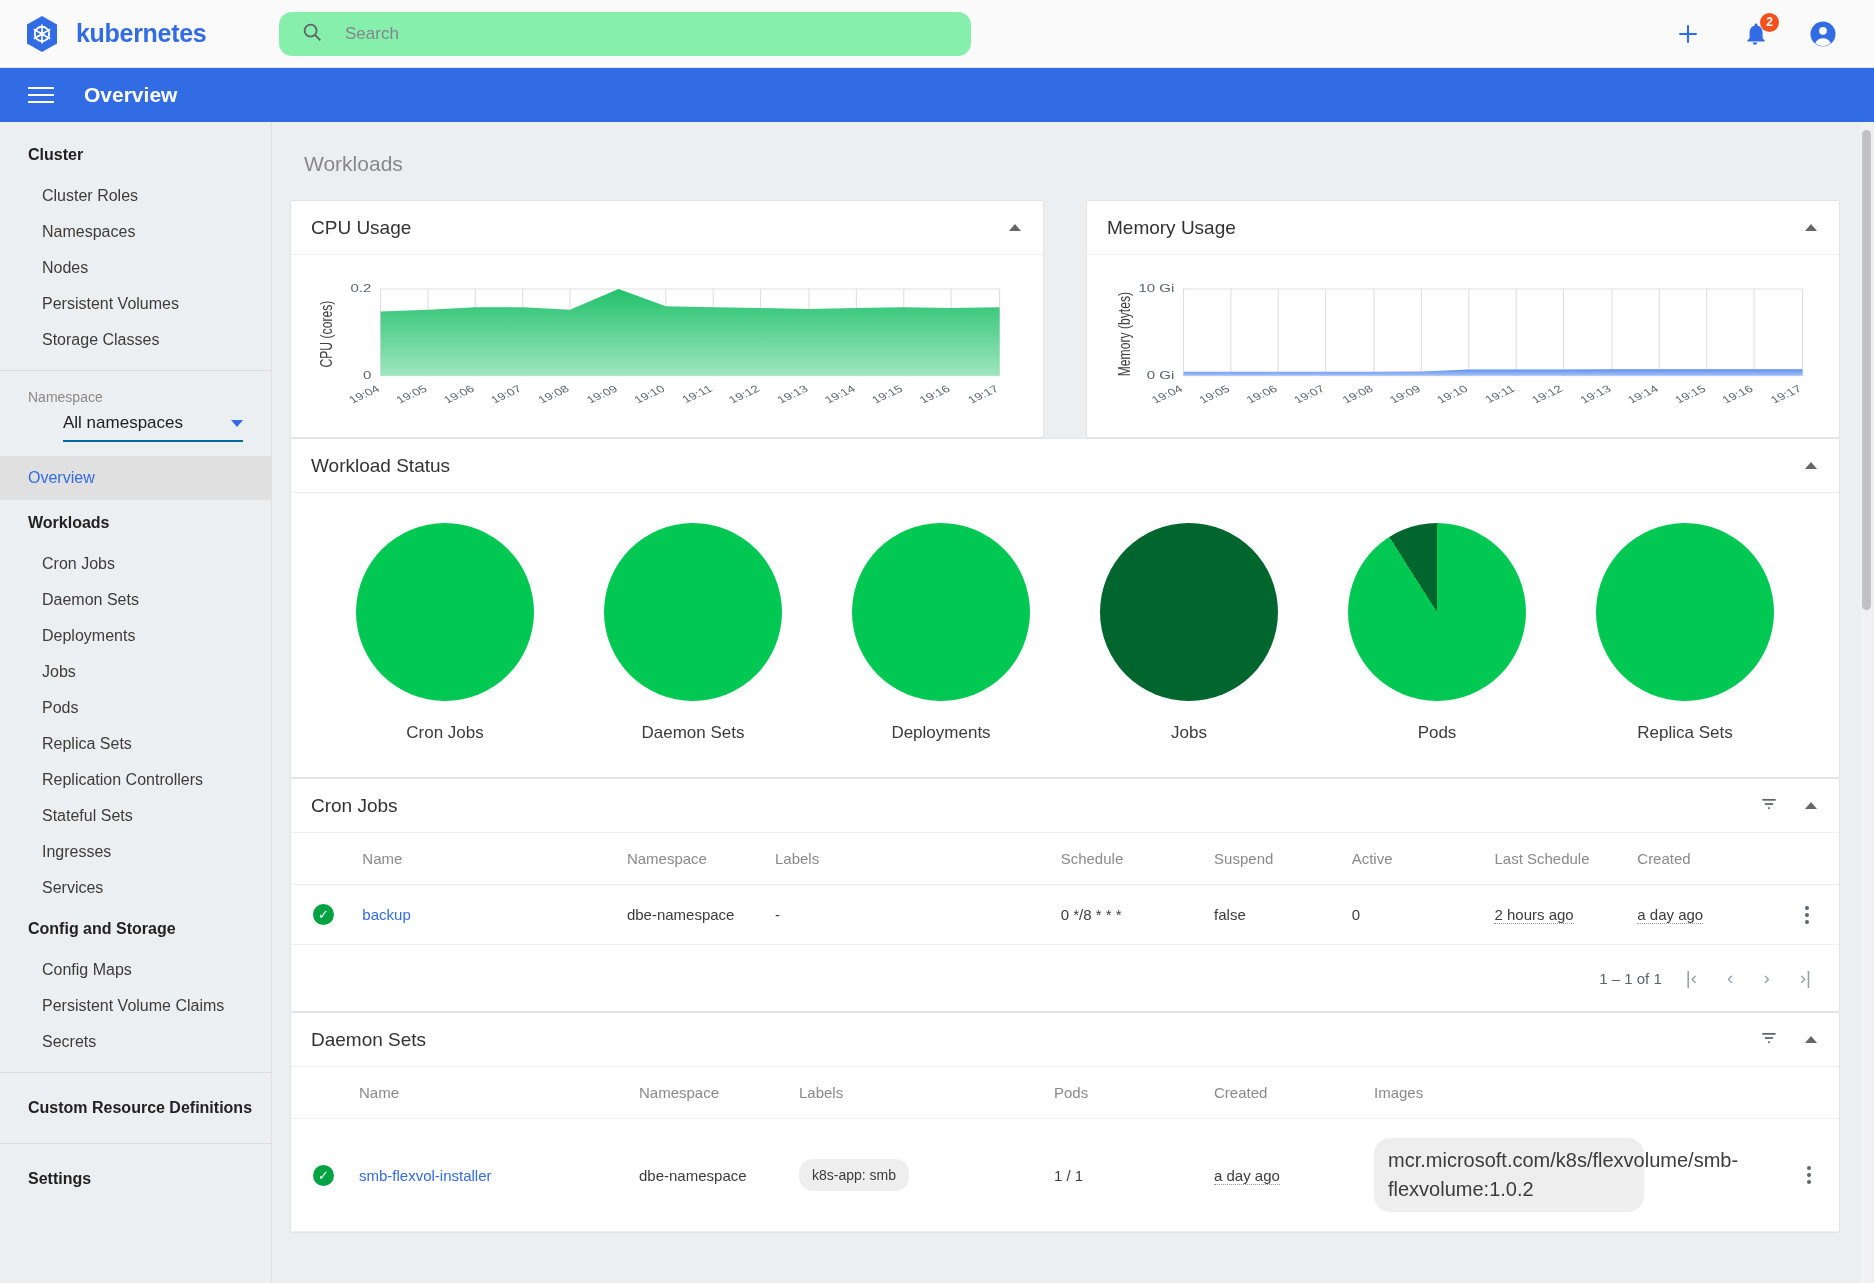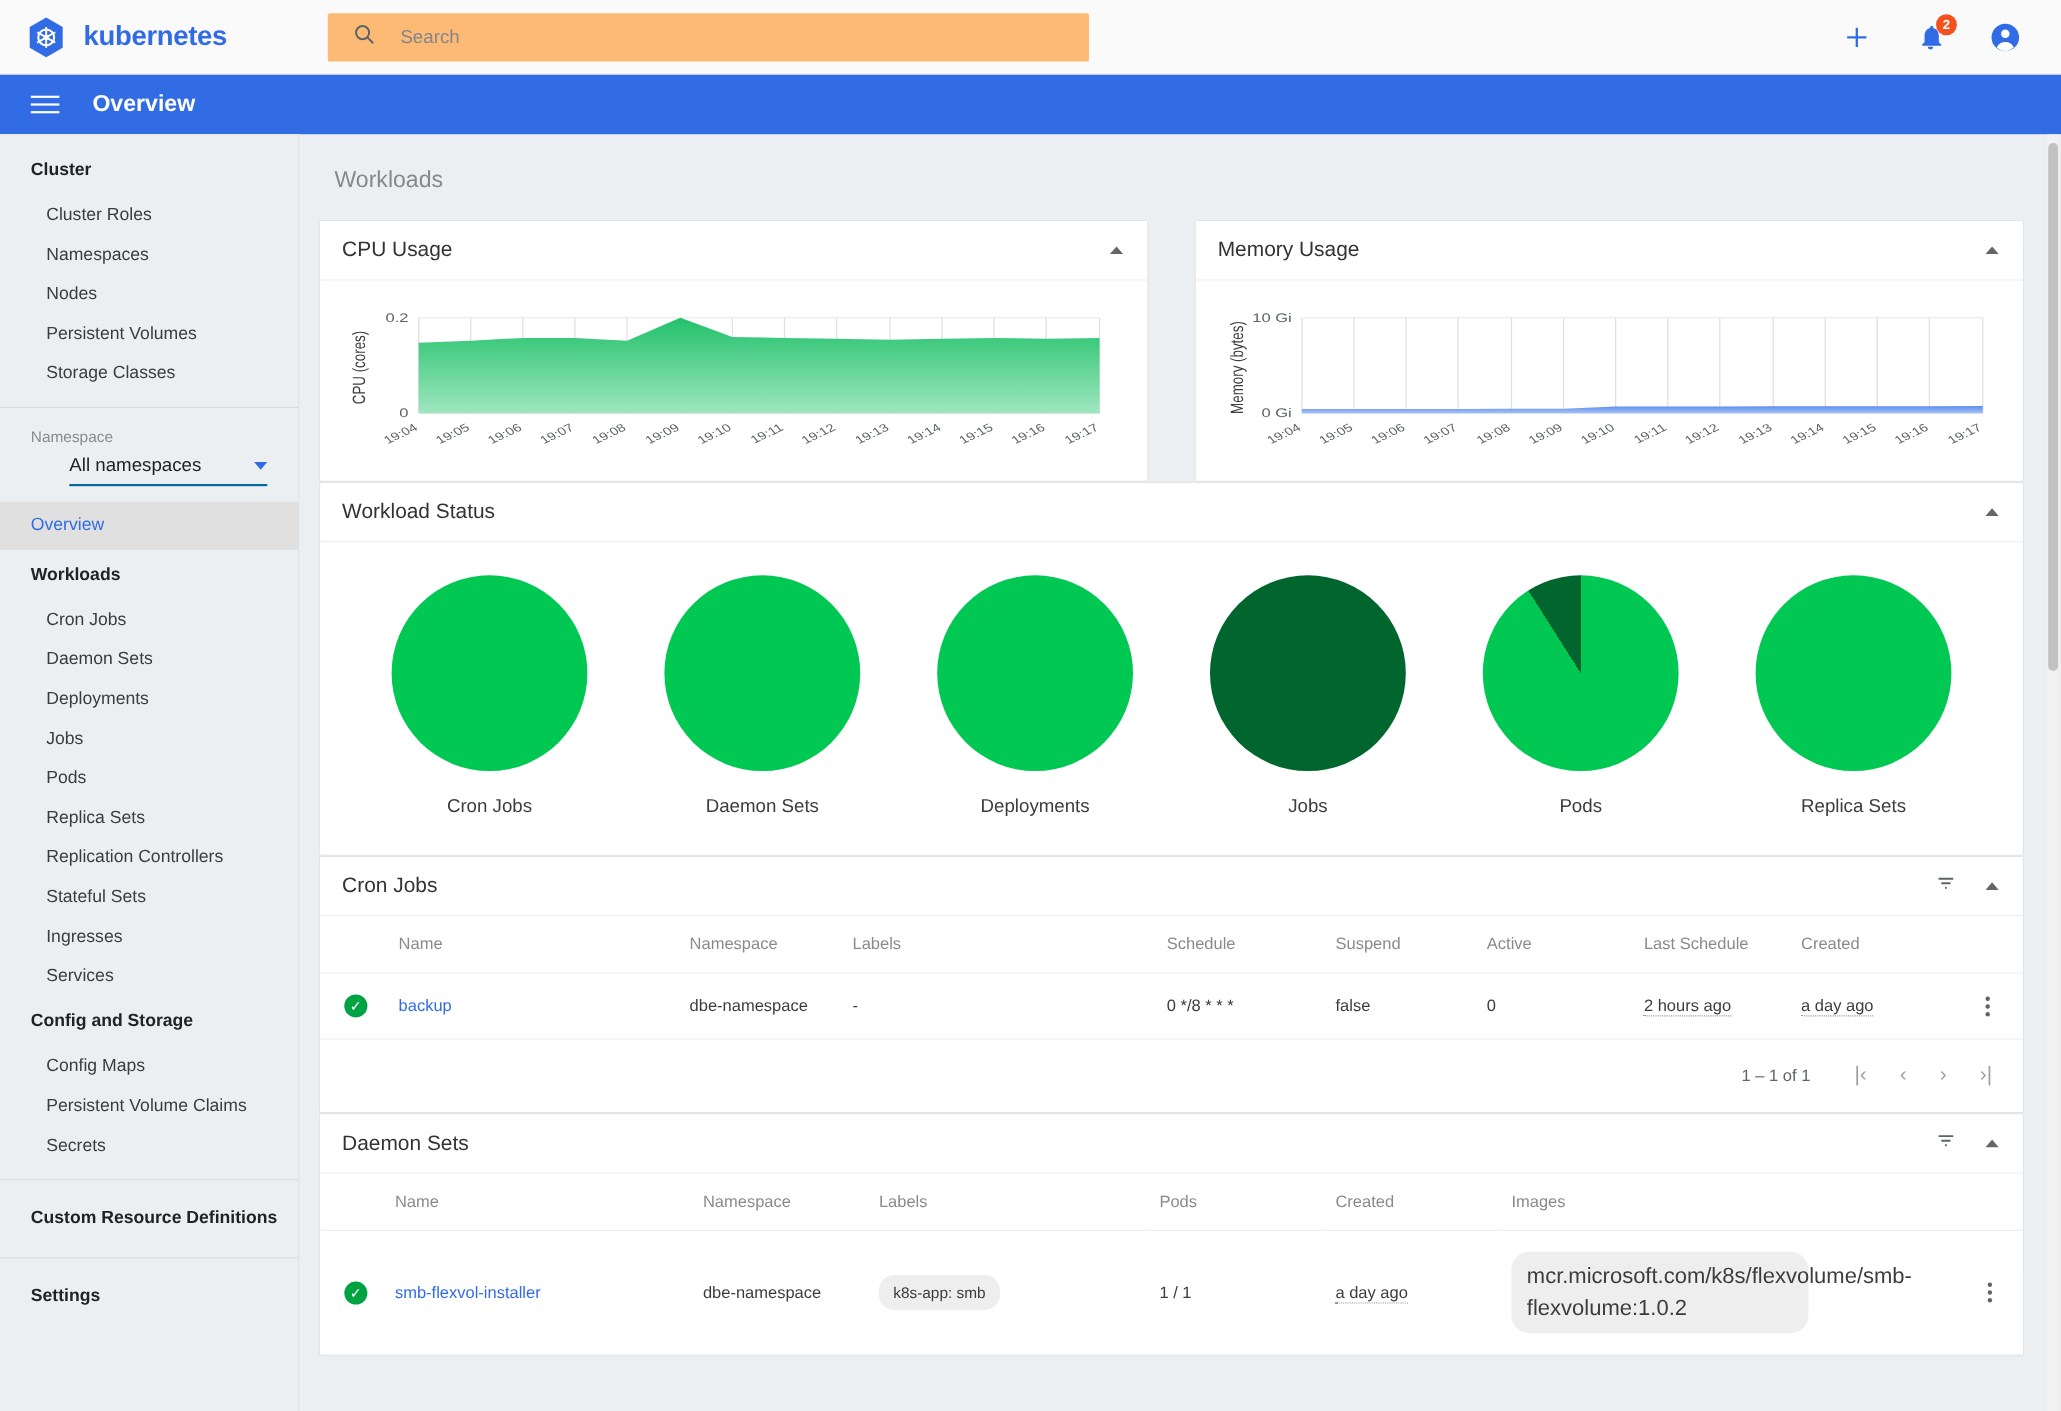--- a/index.html
+++ b/index.html
@@ -13,22 +13,22 @@
 
   
   .topbar {
     height: 68px; min-height: 68px; background: #fafafa;
     display: flex; align-items: center; border-bottom: 1px solid #e4e4e4;
   }
   .brand { display: flex; align-items: center; gap: 14px; padding-left: 22px; width: 272px; }
   .k8s-logo { width: 40px; height: 40px; }
   .brand-name { font-size: 25px; font-weight: bold; color: #326ce5; letter-spacing: -0.3px; }
   .searchwrap {
-    margin-left: 26px; width: 692px; height: 44px; background: #fdba74;
-    border-radius: 2px; display: flex; align-items: center; padding: 0 22px; gap: 22px;
+    margin-left: 7px; width: 692px; height: 44px; background: #86efac;
+    border-radius: 13px; display: flex; align-items: center; padding: 0 22px; gap: 22px;
   }
   .search-input {
     border: none; background: transparent; outline: none; flex: 1;
     font-size: 17px; color: #3c4043; font-family: "Liberation Sans", sans-serif;
   }
   .search-input::placeholder { color: #80868b; }
   .topbar-right { margin-left: auto; display: flex; align-items: center; gap: 40px; padding-right: 36px; }
   .icon-btn { position: relative; display: flex; align-items: center; justify-content: center; cursor: pointer; }
   .badge {
     position: absolute; top: -8px; right: -11px; background: #f4511e; color: #fff;
@@ -110,21 +110,21 @@
   .chip {
     display: inline-block; background: #eee; border-radius: 14px;
     padding: 8px 13px; font-size: 14px; color: #3c3c3c;
   }
   .chip-img {
     display: inline-block; background: #eee; border-radius: 16px;
     padding: 8px 14px; font-size: 20px; color: #3c3c3c; max-width: 270px; line-height: 1.45;
   }
   .kebab { display: flex; flex-direction: column; gap: 3px; align-items: center; cursor: pointer; }
   .kebab i { width: 4px; height: 4px; border-radius: 50%; background: #5f6368; display: block; }
-  .pager { display: flex; align-items: center; justify-content: flex-end; gap: 40px; padding: 22px 28px; font-size: 15px; color: #5f6368; }
+  .pager { display: flex; align-items: center; justify-content: flex-end; gap: 24px; padding: 22px 28px; font-size: 15px; color: #5f6368; }
   .pg-btns { display: flex; gap: 30px; align-items: center; color: #9aa0a6; font-size: 19px; }
   .pg-btns span { cursor: pointer; }
 
   
   .scrollbar { position: absolute; right: 2px; top: 0; width: 11px; height: 100%; background: #f1f1f1; }
   .scrollthumb { position: absolute; top: 8px; left: 1px; width: 9px; height: 480px; background: #c1c1c1; border-radius: 5px; }
 </style>
 </head>
 <body>
 

